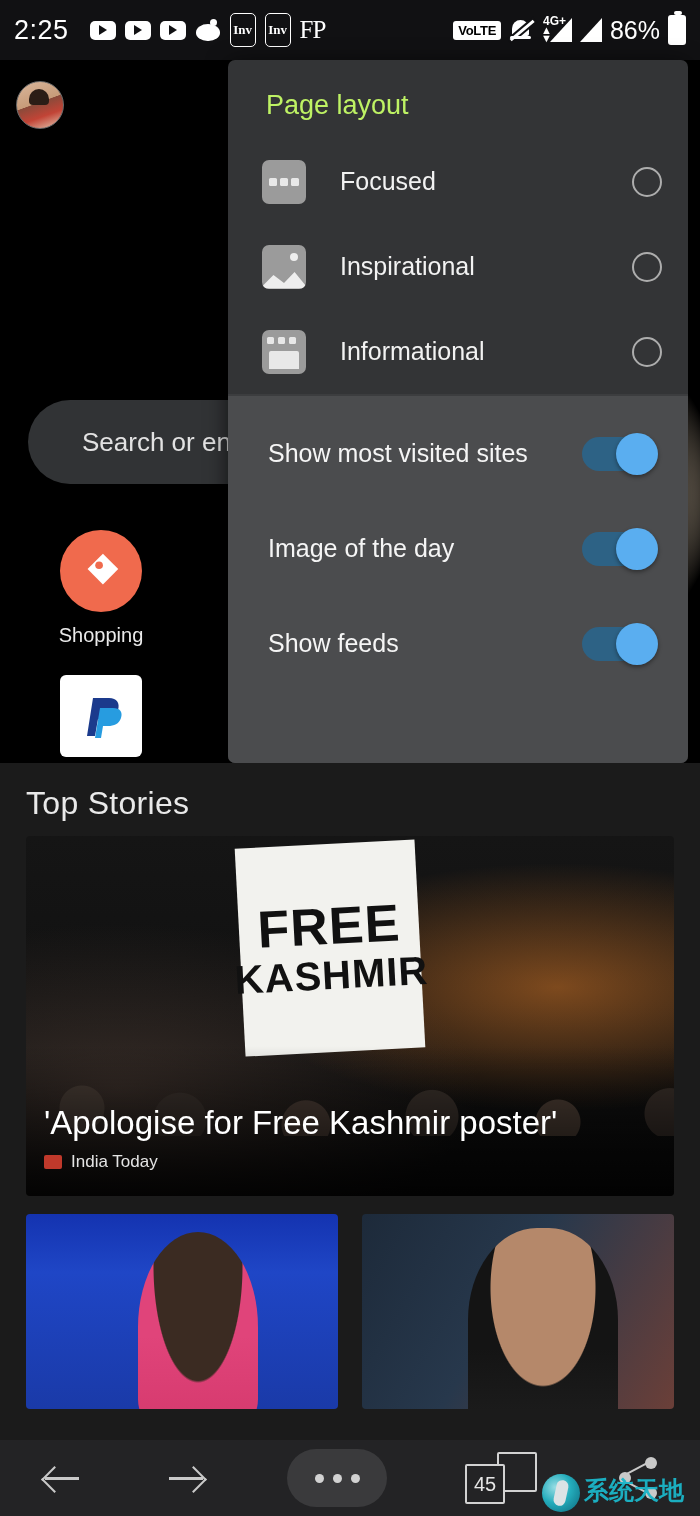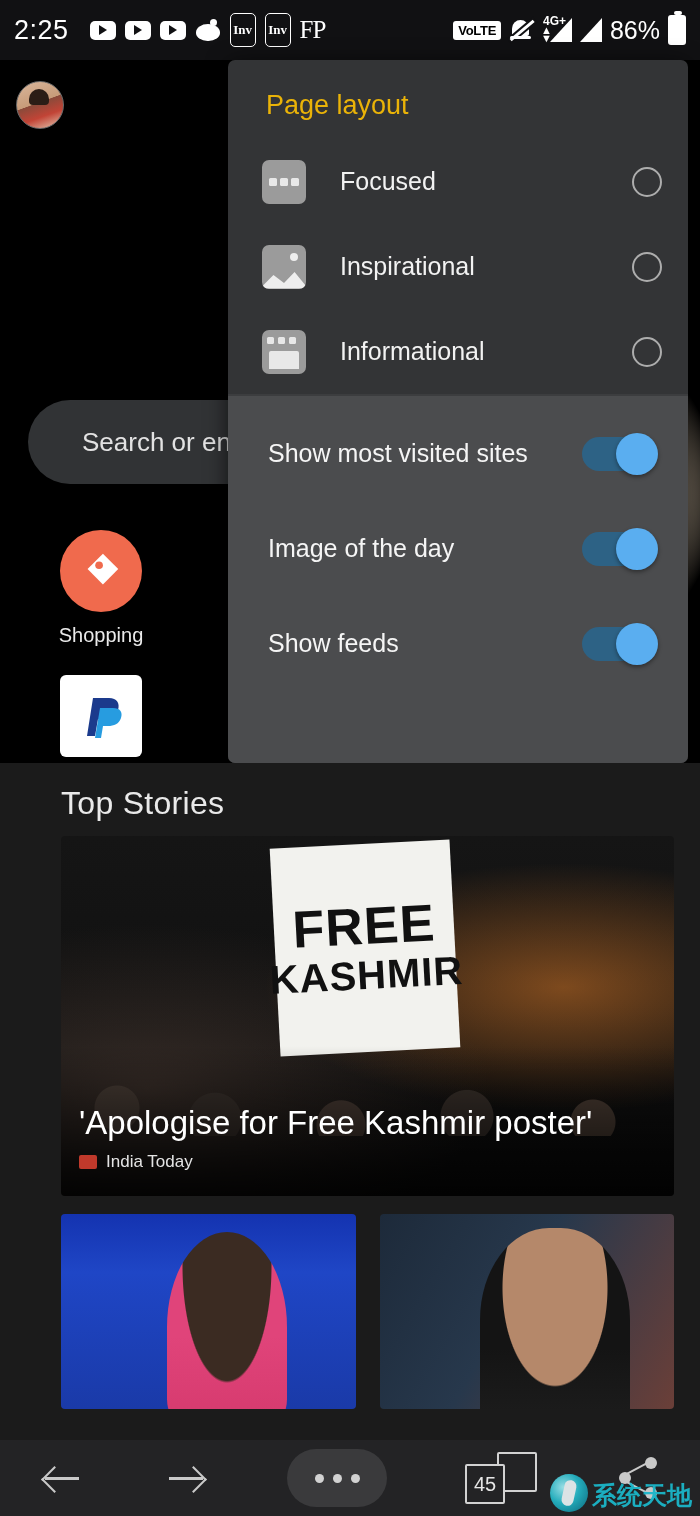--- a/index.html
+++ b/index.html
@@ -87,21 +87,21 @@
   .paypal-ico { background:#fff; }
   .paypal-ico svg { width:56px; height:56px; }
   .tile-row2 { margin-top:28px; }
 
   
   .panel {
     position:absolute; top:60px; left:228px; width:460px; height:703px;
     background:#333436; border-radius:7px; overflow:hidden;
     box-shadow:0 4px 22px rgba(0,0,0,.65);
   }
-  .panel-title { font-size:27px; color:#eab308; padding:30px 0 18px 38px; }
+  .panel-title { font-size:27px; color:#bef264; padding:30px 0 18px 38px; }
   .opt-row { display:flex; align-items:center; height:85px; padding:0 26px 0 34px; cursor:pointer; }
   .opt-ico { width:44px; height:44px; border-radius:7px; position:relative; flex:0 0 auto; }
   .opt-label { flex:1; margin-left:34px; font-size:25px; color:#f2f2f2; }
   .radio { width:30px; height:30px; border-radius:50%; border:2.6px solid #adadad; }
   .chev { width:22px; height:22px; border-left:3px solid #dcdcdc; border-top:3px solid #dcdcdc;
      transform:rotate(45deg); margin-right:4px; margin-top:7px; }
   
   .ico-focused { background:#9b9b9b; }
   .ico-focused::after{ content:""; position:absolute; left:7px; top:18px; width:8px; height:8px; background:#e8e8e8;
      border-radius:1.5px; box-shadow:11px 0 0 #e8e8e8, 22px 0 0 #e8e8e8; }
@@ -125,21 +125,21 @@
 
   .panel-divider { height:2px; background:#3c3d3f; }
   .panel-lower { background:#4b4c4e; height:100%; padding-top:10px; }
   .tog-row { display:flex; align-items:center; height:95px; padding:0 32px 0 40px; cursor:pointer; }
   .tog-label { flex:1; font-size:25px; color:#f5f5f5; }
   .toggle { width:74px; height:34px; border-radius:17px; background:#2d6285; position:relative; flex:0 0 auto; }
   .toggle .thumb { position:absolute; right:-2px; top:-4px; width:42px; height:42px; border-radius:50%;
      background:#5aaef0; box-shadow:0 2px 4px rgba(0,0,0,.4); }
 
   
-  .feed { position:absolute; top:763px; left:0; width:700px; height:690px; background:#1b1b1b;padding-left:35px; }
+  .feed { position:absolute; top:763px; left:0; width:700px; height:690px; background:#1b1b1b; }
   .feed-head { display:flex; align-items:baseline; padding:22px 26px 14px 26px; }
   .feed-title { font-size:32px; color:#e9e9e9; font-family:"Liberation Sans",sans-serif; letter-spacing:.3px; }
   .feed-power { margin-left:auto; font-size:18px; color:#9a9a9a; }
   .feed-power b { color:#f0f0f0; font-size:21px; font-weight:normal; }
   .hero { margin:0 26px; height:360px; border-radius:4px; position:relative; overflow:hidden;
      background:
        radial-gradient(ellipse at 82% 42%, rgba(214,120,40,.55) 0%, rgba(0,0,0,0) 42%),
        radial-gradient(ellipse at 14% 70%, rgba(90,70,60,.5) 0%, rgba(0,0,0,0) 46%),
        linear-gradient(#151515,#0c0c0c); }
   .hero-sign { position:absolute; left:214px; top:8px; width:180px; height:208px; background:#f2f2ee;
@@ -191,21 +191,21 @@
   .tabs-btn .back-sq { position:absolute; right:0; top:0; width:40px; height:40px; border:2.6px solid #d2d2d2; border-radius:2px; }
   .tabs-btn .front-sq { position:absolute; left:0; bottom:0; width:40px; height:40px; border:2.6px solid #d2d2d2;
      border-radius:2px; background:#232325; display:flex; align-items:center; justify-content:center;
      font-size:20px; color:#e6e6e6; }
   .share-btn { width:46px; height:46px; position:relative; }
   .share-btn i { position:absolute; width:12px; height:12px; border-radius:50%; background:#c9c9c9; }
   .share-btn i.d1{ right:4px; top:2px; } .share-btn i.d2{ left:4px; top:17px; } .share-btn i.d3{ right:4px; bottom:2px; }
   .share-btn s { position:absolute; display:block; width:24px; height:2.4px; background:#c9c9c9; }
   .share-btn s.l1{ left:11px; top:12px; transform:rotate(-28deg); }
   .share-btn s.l2{ left:11px; bottom:12px; transform:rotate(28deg); }
-  .watermark { position:absolute; right:8px; bottom:4px; display:flex; align-items:flex-end; gap:4px; opacity:.95; }
+  .watermark { position:absolute; right:16px; bottom:4px; display:flex; align-items:flex-start; gap:4px; opacity:.95; }
   .wm-ball { width:38px; height:38px; border-radius:50%;
      background:radial-gradient(circle at 35% 35%, #9fe8ef 0%, #24b4c4 45%, #0c6b80 100%); position:relative; }
   .wm-ball::after{ content:""; position:absolute; left:13px; top:6px; width:12px; height:26px; background:#e6eef0;
      border-radius:6px; transform:rotate(12deg); }
   .wm-txt { font-size:25px; color:#1bb6c9; font-weight:bold; font-family:"DejaVu Sans", sans-serif; }
 </style>
 </head>
 <body>
 
 <div id="screen">

